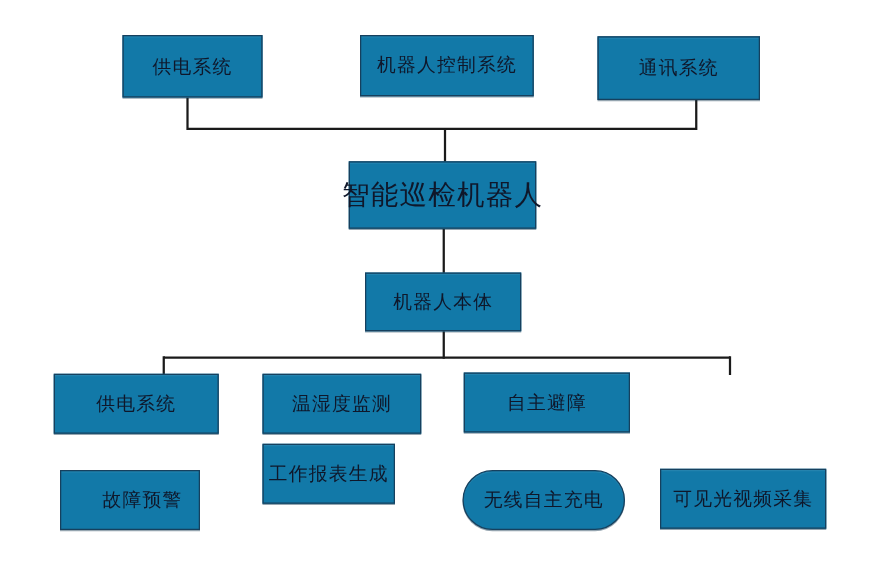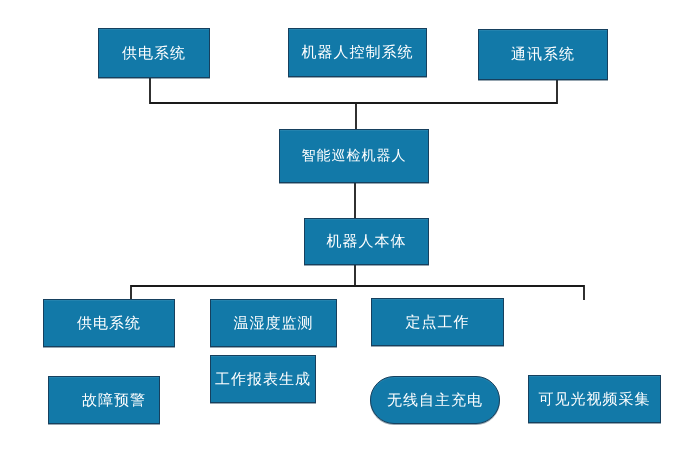--- a/index.html
+++ b/index.html
@@ -11,28 +11,28 @@
     overflow:hidden;
     border-bottom:2px solid #ededed;
   }
   .lines{position:absolute;left:0;top:0;width:696px;height:456px;pointer-events:none;}
   .node{
     position:absolute;
     display:flex;align-items:center;justify-content:center;
     background:#1279a8;
     border:1px solid #16405e;
     box-shadow:0 1px 0 rgba(20,55,80,.45), inset 0 1px 0 rgba(255,255,255,.08);
-    color:#ffffff;
+    color:#0f172a;
     font-size:15px;
     letter-spacing:1px;
     text-align:center;
     white-space:nowrap;
     box-sizing:border-box;
   }
-  .node.main{font-size:14px;letter-spacing:1px;}
+  .node.main{font-size:22px;letter-spacing:1px;}
 </style>
 </head>
 <body>
 
 <div class="canvas">
 
   <svg class="lines" width="696" height="456" viewBox="0 0 696 456" stroke="#1a1a1a" stroke-width="1.8">
 
     <line x1="150" y1="78" x2="150" y2="104"></line>
     <line x1="557" y1="80" x2="557" y2="104"></line>
@@ -48,27 +48,27 @@
   </svg>
 
   <div class="node" style="left:98px;top:28px;width:112px;height:50px;">供电系统</div>
 
   <div class="node" style="left:288px;top:28px;width:139px;height:49px;">机器人控制系统</div>
 
   <div class="node" style="left:478px;top:29px;width:130px;height:51px;">通讯系统</div>
 
   <div class="node main" style="left:279px;top:129px;width:150px;height:54px;">智能巡检机器人</div>
 
-  <div class="node" style="left:292px;top:218px;width:125px;height:47px;margin-left:12px;">机器人本体</div>
+  <div class="node" style="left:292px;top:218px;width:125px;height:47px;">机器人本体</div>
 
   <div class="node" style="left:43px;top:299px;width:132px;height:48px;">供电系统</div>
 
   <div class="node" style="left:210px;top:299px;width:127px;height:48px;">温湿度监测</div>
 
-  <div class="node" style="left:371px;top:298px;width:133px;height:48px;">定点工作</div>
+  <div class="node" style="left:371px;top:298px;width:133px;height:48px;">自主避障</div>
 
 
   <div class="node" style="left:48px;top:376px;width:112px;height:48px;padding-left:20px;">故障预警</div>
 
   <div class="node" style="left:210px;top:355px;width:106px;height:48px;">工作报表生成</div>
 
   <div class="node" style="left:370px;top:376px;width:130px;height:48px;border-radius:24px;">无线自主充电</div>
 
   <div class="node" style="left:528px;top:375px;width:133px;height:48px;">可见光视频采集</div>
 

